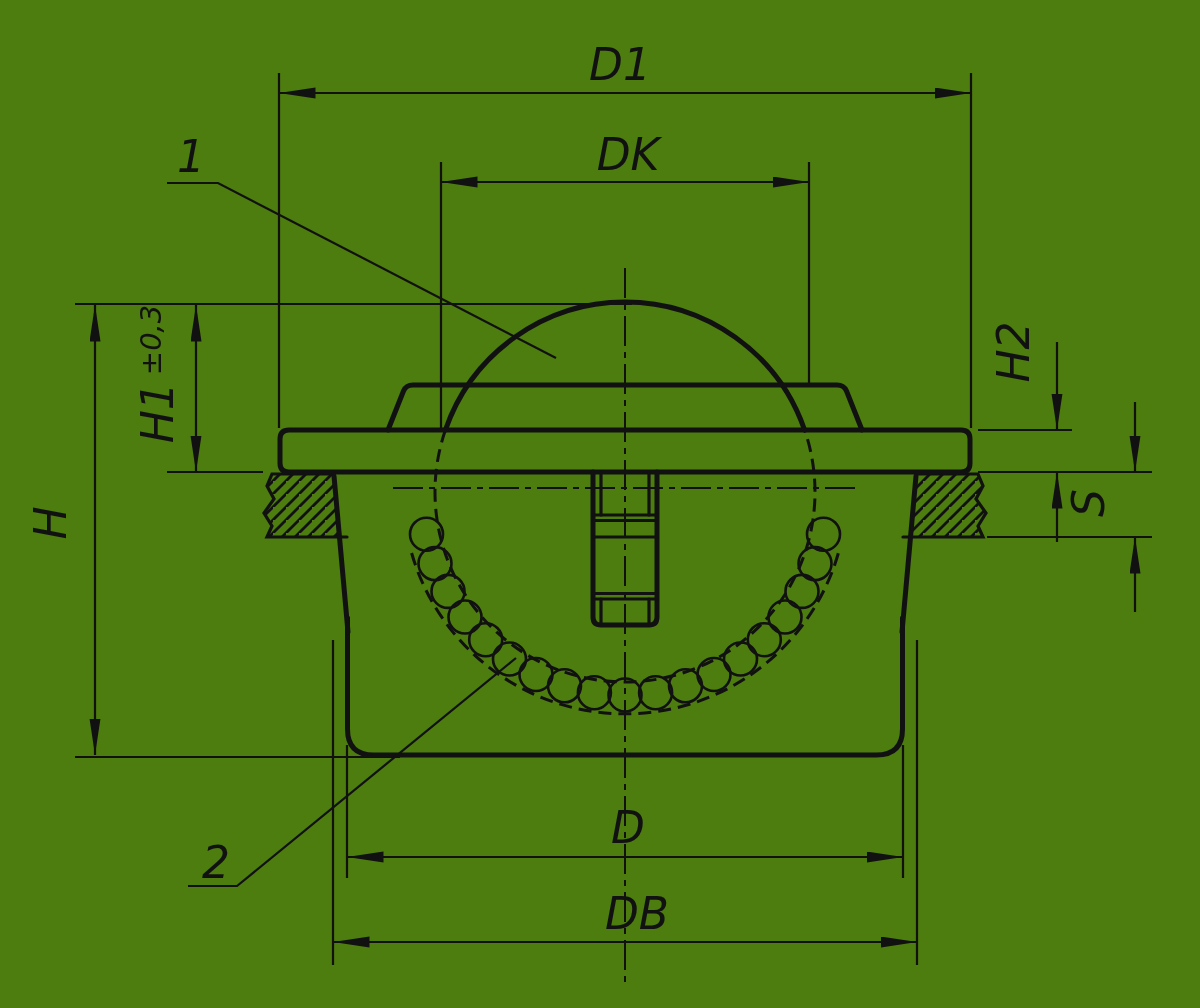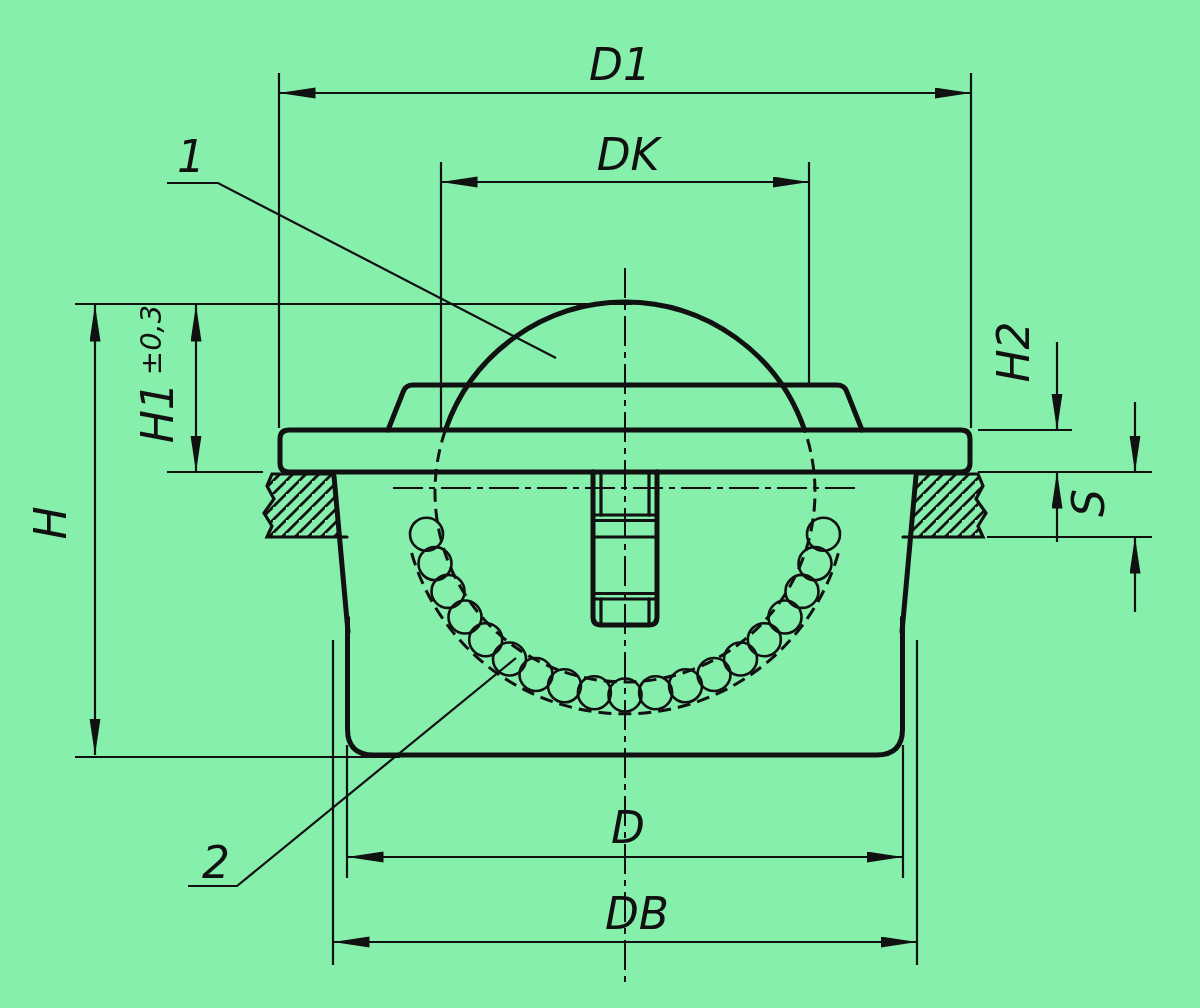--- a/index.html
+++ b/index.html
@@ -1,16 +1,16 @@
 <!DOCTYPE html>
 <html><head>
 <meta charset="utf-8">
 <style>
   html,body{margin:0;padding:0;background:#ffffff;}
-  .stage{width:1200px;height:1008px;background:#86efac;overflow:hidden;}
+  .stage{width:1200px;height:1008px;background:#4d7c0f;overflow:hidden;}
   svg{display:block;}
   .out  {stroke:#111;stroke-width:5;fill:none;stroke-linecap:round;stroke-linejoin:round;}
   .med  {stroke:#111;stroke-width:3.2;fill:none;stroke-linecap:round;}
   .thin {stroke:#111;stroke-width:2.2;fill:none;stroke-linecap:butt;}
   .hid  {stroke:#111;stroke-width:3;fill:none;stroke-dasharray:13 7;stroke-linecap:butt;}
   .cl   {stroke:#111;stroke-width:2;fill:none;stroke-dasharray:30 6 6 6;}
   .ballc{stroke:#111;stroke-width:2.6;fill:none;}
   .hatchfill{fill:url(#hatch);stroke:none;}
   .lbl{font-family:"DejaVu Sans",sans-serif;font-style:italic;font-size:44px;fill:#111;}
   .lbl-small{font-size:29px;}

